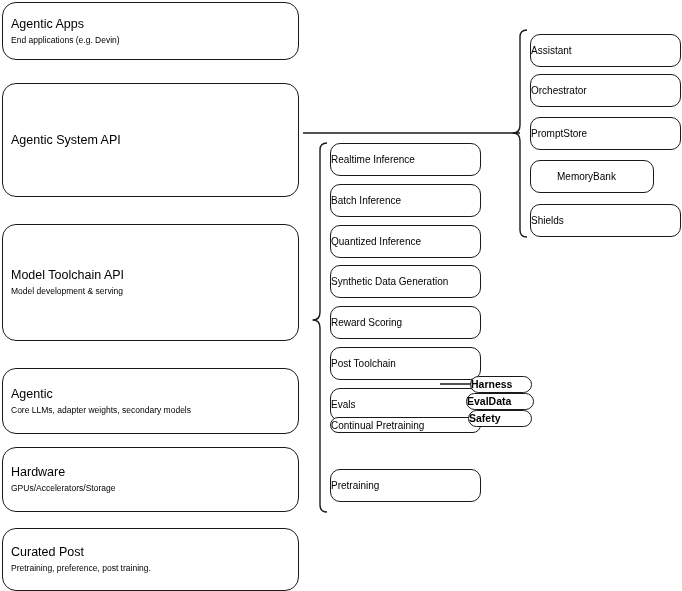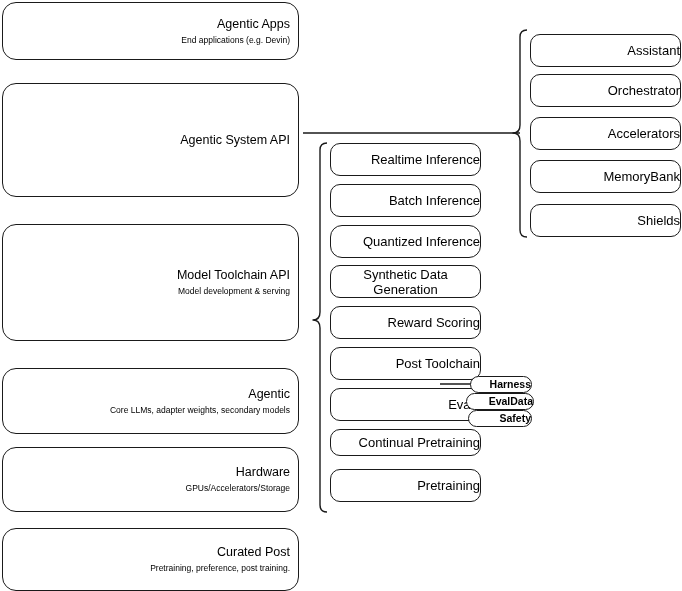--- a/index.html
+++ b/index.html
@@ -21,21 +21,21 @@
     width: 682px;
     height: 591px;
   }
   .node {
     position: absolute;
     box-sizing: border-box;
     border: 1.4px solid #1a1a1a;
     background: #ffffff;
     display: flex;
     flex-direction: column;
-    align-items: flex-end;
+    align-items: flex-start;
     justify-content: center;
     text-align: center;
   }
   
   .layer {
     border-radius: 14px;
     padding: 4px 8px;
   }
   .layer .title {
     font-size: 12.5px;
@@ -46,21 +46,21 @@
     font-size: 8.5px;
     line-height: 13px;
     color: #000;
     margin-top: 2px;
   }
   
   .item {
     border-radius: 10px;
   }
   .item .title {
-    font-size: 13px;
+    font-size: 10px;
     line-height: 15px;
   }
   
   .chip {
     border-radius: 999px;
     border: 1.4px solid #1a1a1a;
     background: #ffffff;
     z-index: 6;
     font-weight: bold;
   }
@@ -130,36 +130,36 @@
     <div class="title">Curated Post</div>
     <div class="subtitle">Pretraining, preference, post training.</div>
   </div>
 
   <div class="node item" style="left:330px; top:143px; width:151px; height:33px; z-index:4;">
     <div class="title">Realtime Inference</div>
   </div>
   <div class="node item" style="left:330px; top:184px; width:151px; height:33px; z-index:4;">
     <div class="title">Batch Inference</div>
   </div>
-  <div class="node item" style="left:330px; top:225px; width:151px; height:33px; z-index:4;border-radius:12px;">
+  <div class="node item" style="left:330px; top:225px; width:151px; height:33px; z-index:4;">
     <div class="title">Quantized Inference</div>
   </div>
   <div class="node item" style="left:330px; top:265px; width:151px; height:33px; z-index:4;">
     <div class="title">Synthetic Data Generation</div>
   </div>
   <div class="node item" style="left:330px; top:306px; width:151px; height:33px; z-index:4;">
     <div class="title">Reward Scoring</div>
   </div>
   <div class="node item" style="left:330px; top:347px; width:151px; height:33px; z-index:4;">
     <div class="title">Post Toolchain</div>
   </div>
   <div class="node item" style="left:330px; top:388px; width:151px; height:33px; z-index:4;">
     <div class="title">Evals</div>
   </div>
-  <div class="node item" style="left:330px; top:429px; width:151px; height:27px; z-index:4;">
+  <div class="node item" style="left:330px; top:417px; width:151px; height:16px; z-index:4;">
     <div class="title">Continual Pretraining</div>
   </div>
   <div class="node item" style="left:330px; top:469px; width:151px; height:33px; z-index:4;">
     <div class="title">Pretraining</div>
   </div>
 
   <div class="node chip" style="left:470px; top:376px; width:62px; height:17px;">
     <div class="title">Harness</div>
   </div>
   <div class="node chip" style="left:466px; top:393px; width:68px; height:17px;">
@@ -169,22 +169,22 @@
     <div class="title">Safety</div>
   </div>
 
   <div class="node item" style="left:530px; top:34px; width:151px; height:33px; z-index:4;">
     <div class="title">Assistant</div>
   </div>
   <div class="node item" style="left:530px; top:74px; width:151px; height:33px; z-index:4;">
     <div class="title">Orchestrator</div>
   </div>
   <div class="node item" style="left:530px; top:117px; width:151px; height:33px; z-index:4;">
-    <div class="title">Accelerators</div>
+    <div class="title">PromptStore</div>
   </div>
-  <div class="node item" style="left:530px; top:160px; width:151px; height:33px; z-index:4;">
+  <div class="node item" style="left:530px; top:160px; width:124px; height:33px; z-index:4;padding-left:26px;">
     <div class="title">MemoryBank</div>
   </div>
   <div class="node item" style="left:530px; top:204px; width:151px; height:33px; z-index:4;">
     <div class="title">Shields</div>
   </div>
 
 </div>
 
 </body></html>

